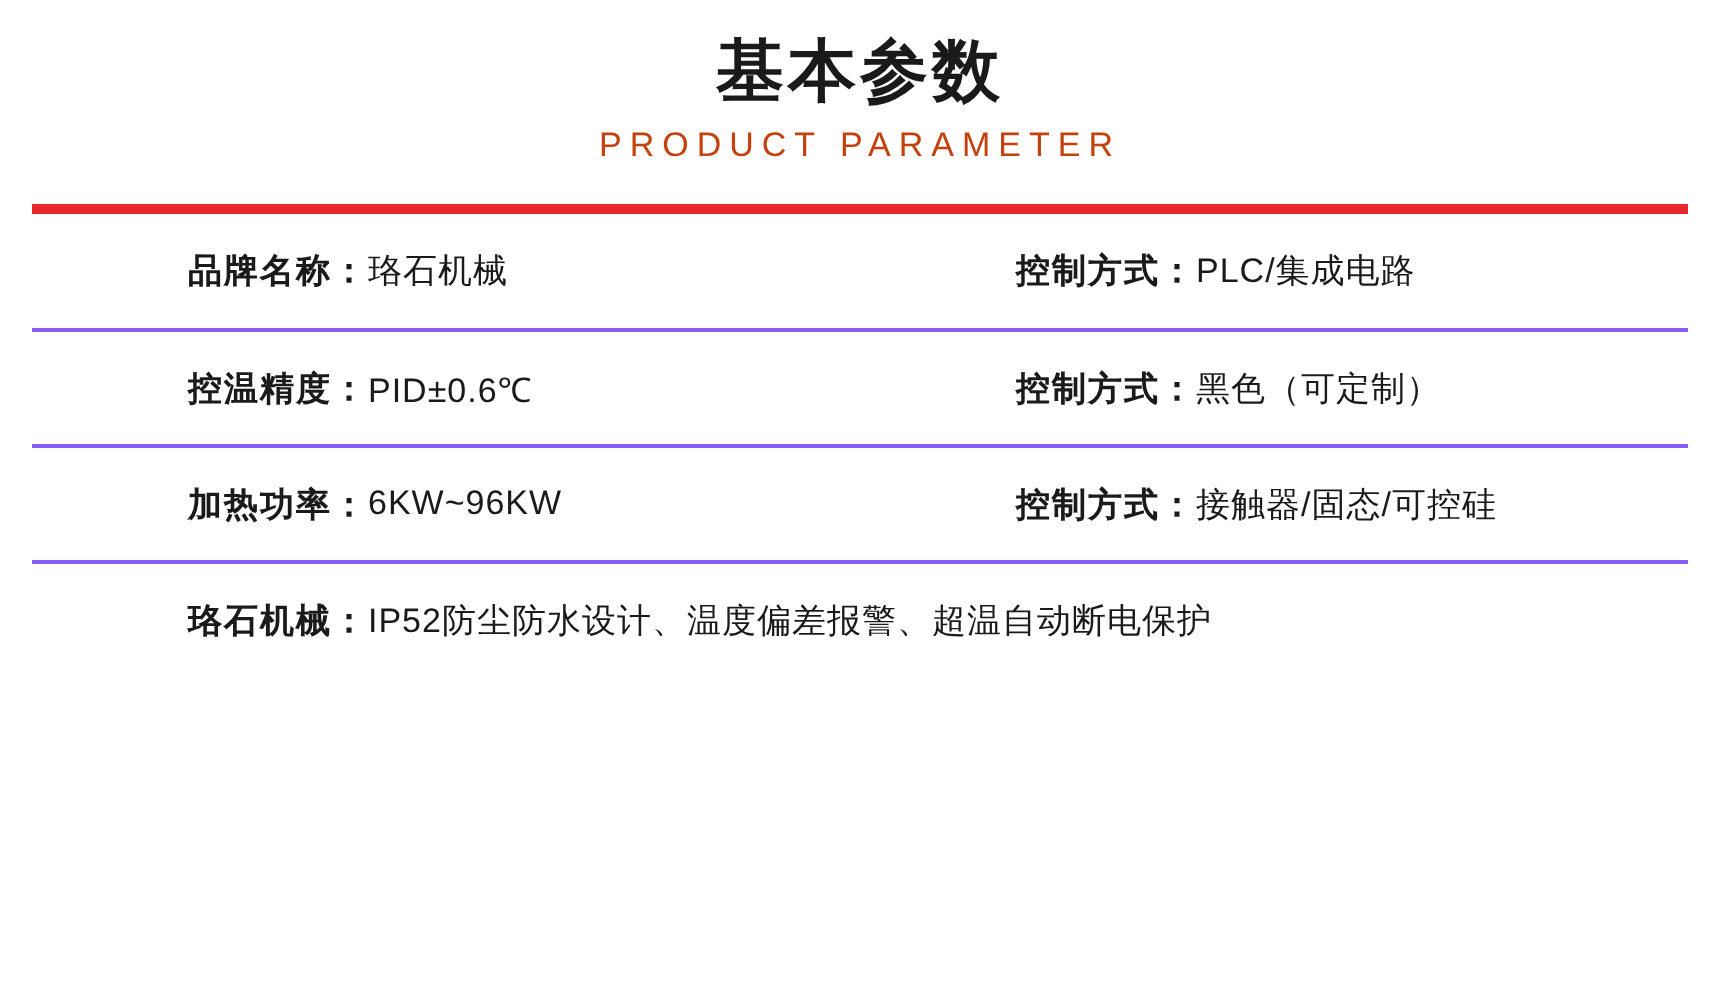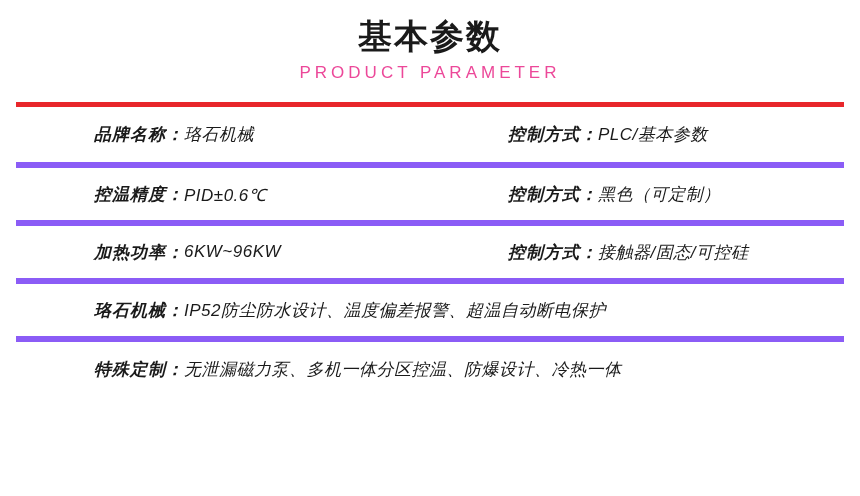--- a/index.html
+++ b/index.html
@@ -27,43 +27,42 @@
   .title {
     font-size: 34px;
     font-weight: bold;
     letter-spacing: 2px;
     color: #1a1a1a;
     line-height: 44px;
   }
   .subtitle {
     font-size: 17px;
     letter-spacing: 4px;
-    color: #ec4899;
+    color: #c2410c;
     line-height: 26px;
     margin-top: 2px;
     font-weight: normal;
   }
   .redbar {
     width: 828px;
     height: 5px;
     background: #e8262b;
     margin: 16px auto 0 auto;
   }
   .table {
     width: 828px;
     margin: 0 auto;
     border-collapse: collapse;
     table-layout: fixed;
-    font-style: italic;
   }
   .table tr {
     height: 58px;
   }
   .table tr + tr td {
-    border-top: 6px solid #8b5cf6;
+    border-top: 2px solid #8b5cf6;
   }
   .table td {
     font-size: 17px;
     vertical-align: middle;
     padding: 0;
   }
   .lbl {
     font-weight: bold;
     text-align: right;
     padding-right: 14px;
@@ -94,38 +93,34 @@
   </div>
 
   <div class="redbar"></div>
 
   <table class="table">
     <tbody>
       <tr>
         <td class="lbl col-lbl1">品牌名称：</td>
         <td class="val col-val1">珞石机械</td>
         <td class="lbl col-lbl2">控制方式：</td>
-        <td class="val col-val2">PLC/基本参数</td>
+        <td class="val col-val2">PLC/集成电路</td>
       </tr>
       <tr>
         <td class="lbl col-lbl1">控温精度：</td>
         <td class="val col-val1">PID±0.6℃</td>
         <td class="lbl col-lbl2">控制方式：</td>
         <td class="val col-val2">黑色（可定制）</td>
       </tr>
       <tr>
         <td class="lbl col-lbl1">加热功率：</td>
         <td class="val col-val1">6KW~96KW</td>
         <td class="lbl col-lbl2">控制方式：</td>
         <td class="val col-val2">接触器/固态/可控硅</td>
       </tr>
       <tr>
         <td class="lbl col-lbl1">珞石机械：</td>
         <td class="wide-val" colspan="3">IP52防尘防水设计、温度偏差报警、超温自动断电保护</td>
       </tr>
-      <tr>
-        <td class="lbl col-lbl1">特殊定制：</td>
-        <td class="wide-val" colspan="3">无泄漏磁力泵、多机一体分区控温、防爆设计、冷热一体</td>
-      </tr>
     </tbody>
   </table>
 
 </div>
 
 </body></html>

